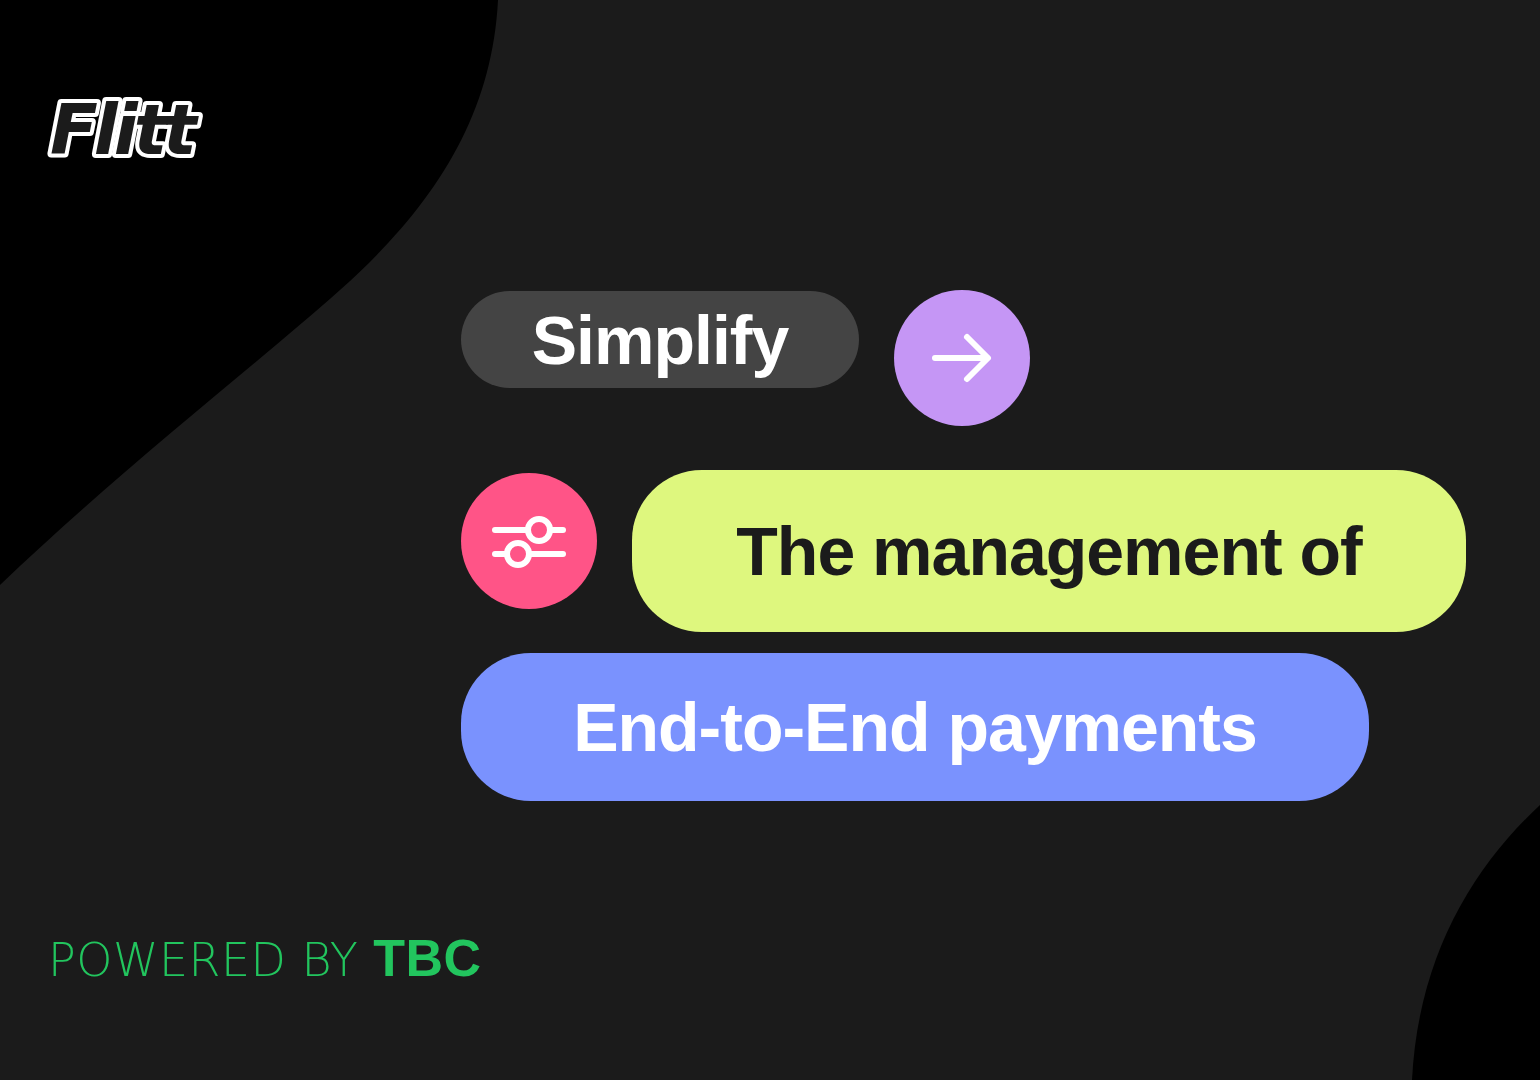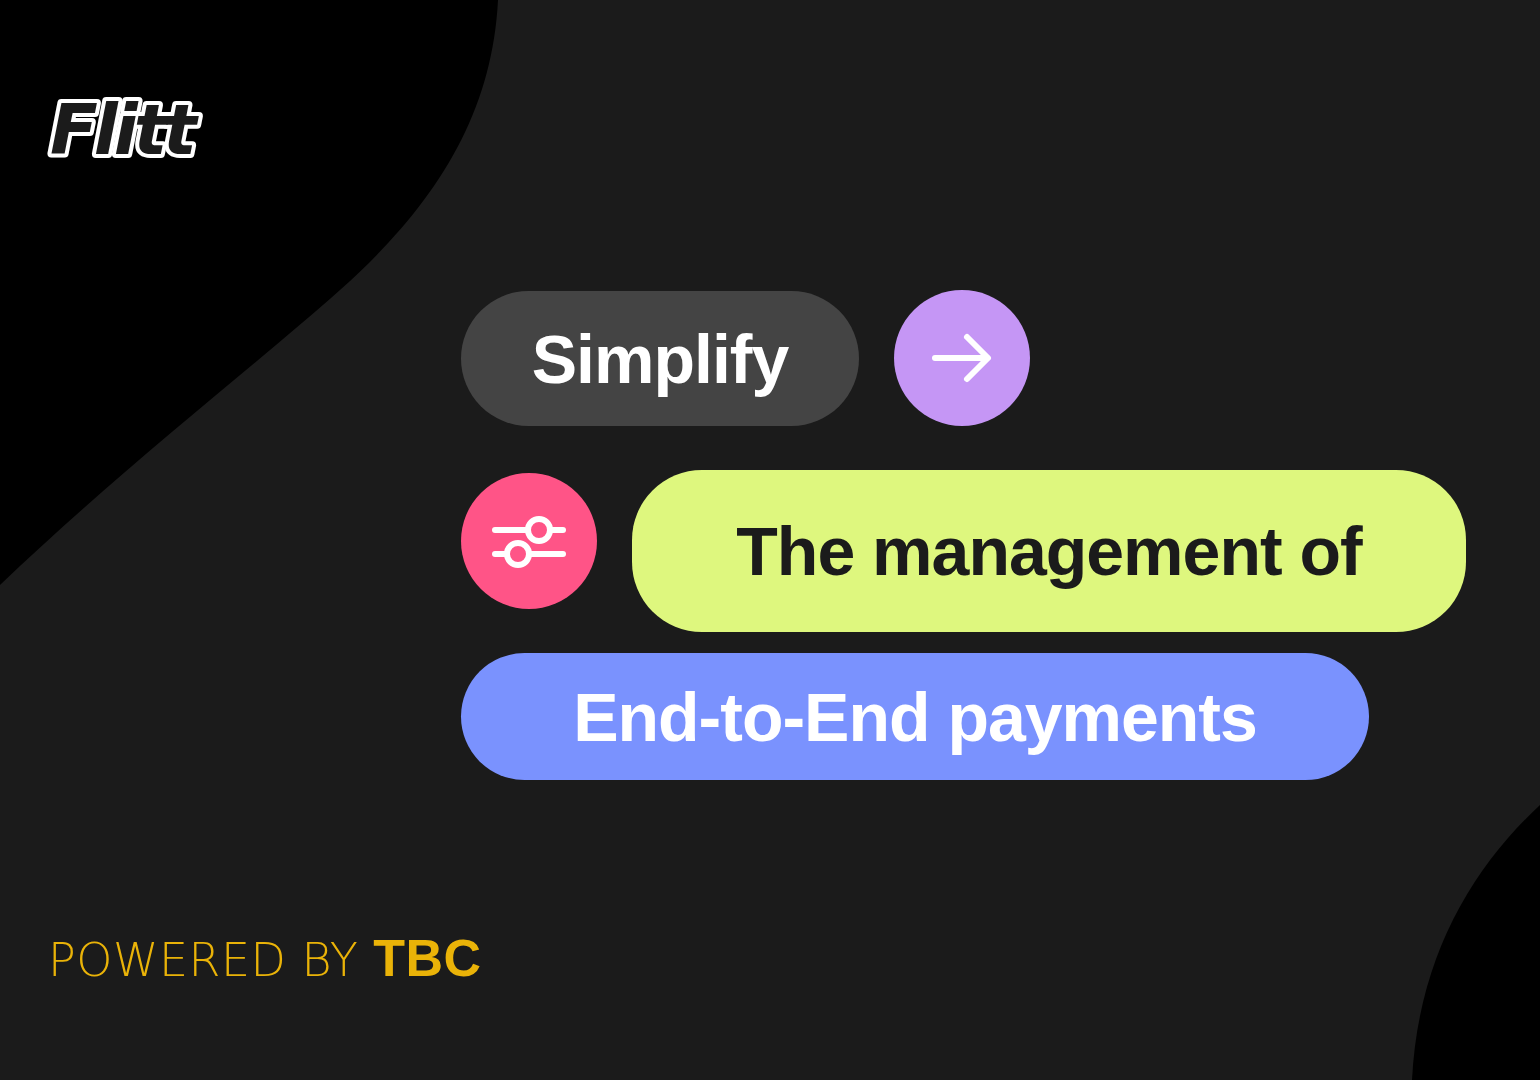--- a/index.html
+++ b/index.html
@@ -14,32 +14,32 @@
     .pill {
       position: absolute;
       display: flex; align-items: center; justify-content: center;
       border-radius: 70px;
       font-weight: 700;
       font-size: 68px;
       letter-spacing: -1px;
       box-sizing: border-box;
       white-space: nowrap;
     }
-    .pill-simplify { left: 461px; top: 291px; width: 398px; height: 135px; background: #444444; color: #ffffff; }
+    .pill-simplify { left: 461px; top: 291px; width: 398px; height: 97px; background: #444444; color: #ffffff; }
     .pill-management { left: 632px; top: 470px; width: 834px; height: 162px; background: #def77e; color: #1b1b1b; }
-    .pill-e2e { left: 461px; top: 653px; width: 908px; height: 127px; background: #7a92fe; color: #ffffff; }
+    .pill-e2e { left: 461px; top: 653px; width: 908px; height: 148px; background: #7a92fe; color: #ffffff; }
     .circle {
       position: absolute; width: 136px; height: 136px; border-radius: 50%;
       display: flex; align-items: center; justify-content: center;
     }
     .circle-arrow { left: 894px; top: 290px; background: #c596f5; }
     .circle-sliders { left: 461px; top: 473px; background: #ff5487; }
     .footer {
       position: absolute; left: 48px; top: 928px;
-      font-size: 52px; color: #eab308; letter-spacing: 0.5px; text-align: center;
+      font-size: 52px; color: #22c55e; letter-spacing: 0.5px; text-align: center;
     }
     .footer .light { font-weight: 300; font-family: "DejaVu Sans", sans-serif; font-size: 46px; }
     .footer .bold { font-weight: 700; }
   </style>
 </head>
 <body>
 
 <svg class="bg-shapes" viewBox="0 0 1540 1080" xmlns="http://www.w3.org/2000/svg">
   <path d="M0 0 L498 0 C492 120 430 210 340 290 C250 370 120 470 0 585 Z" fill="#000000"></path>
   <path d="M1540 805 C1470 870 1418 960 1412 1080 L1540 1080 Z" fill="#000000"></path>

